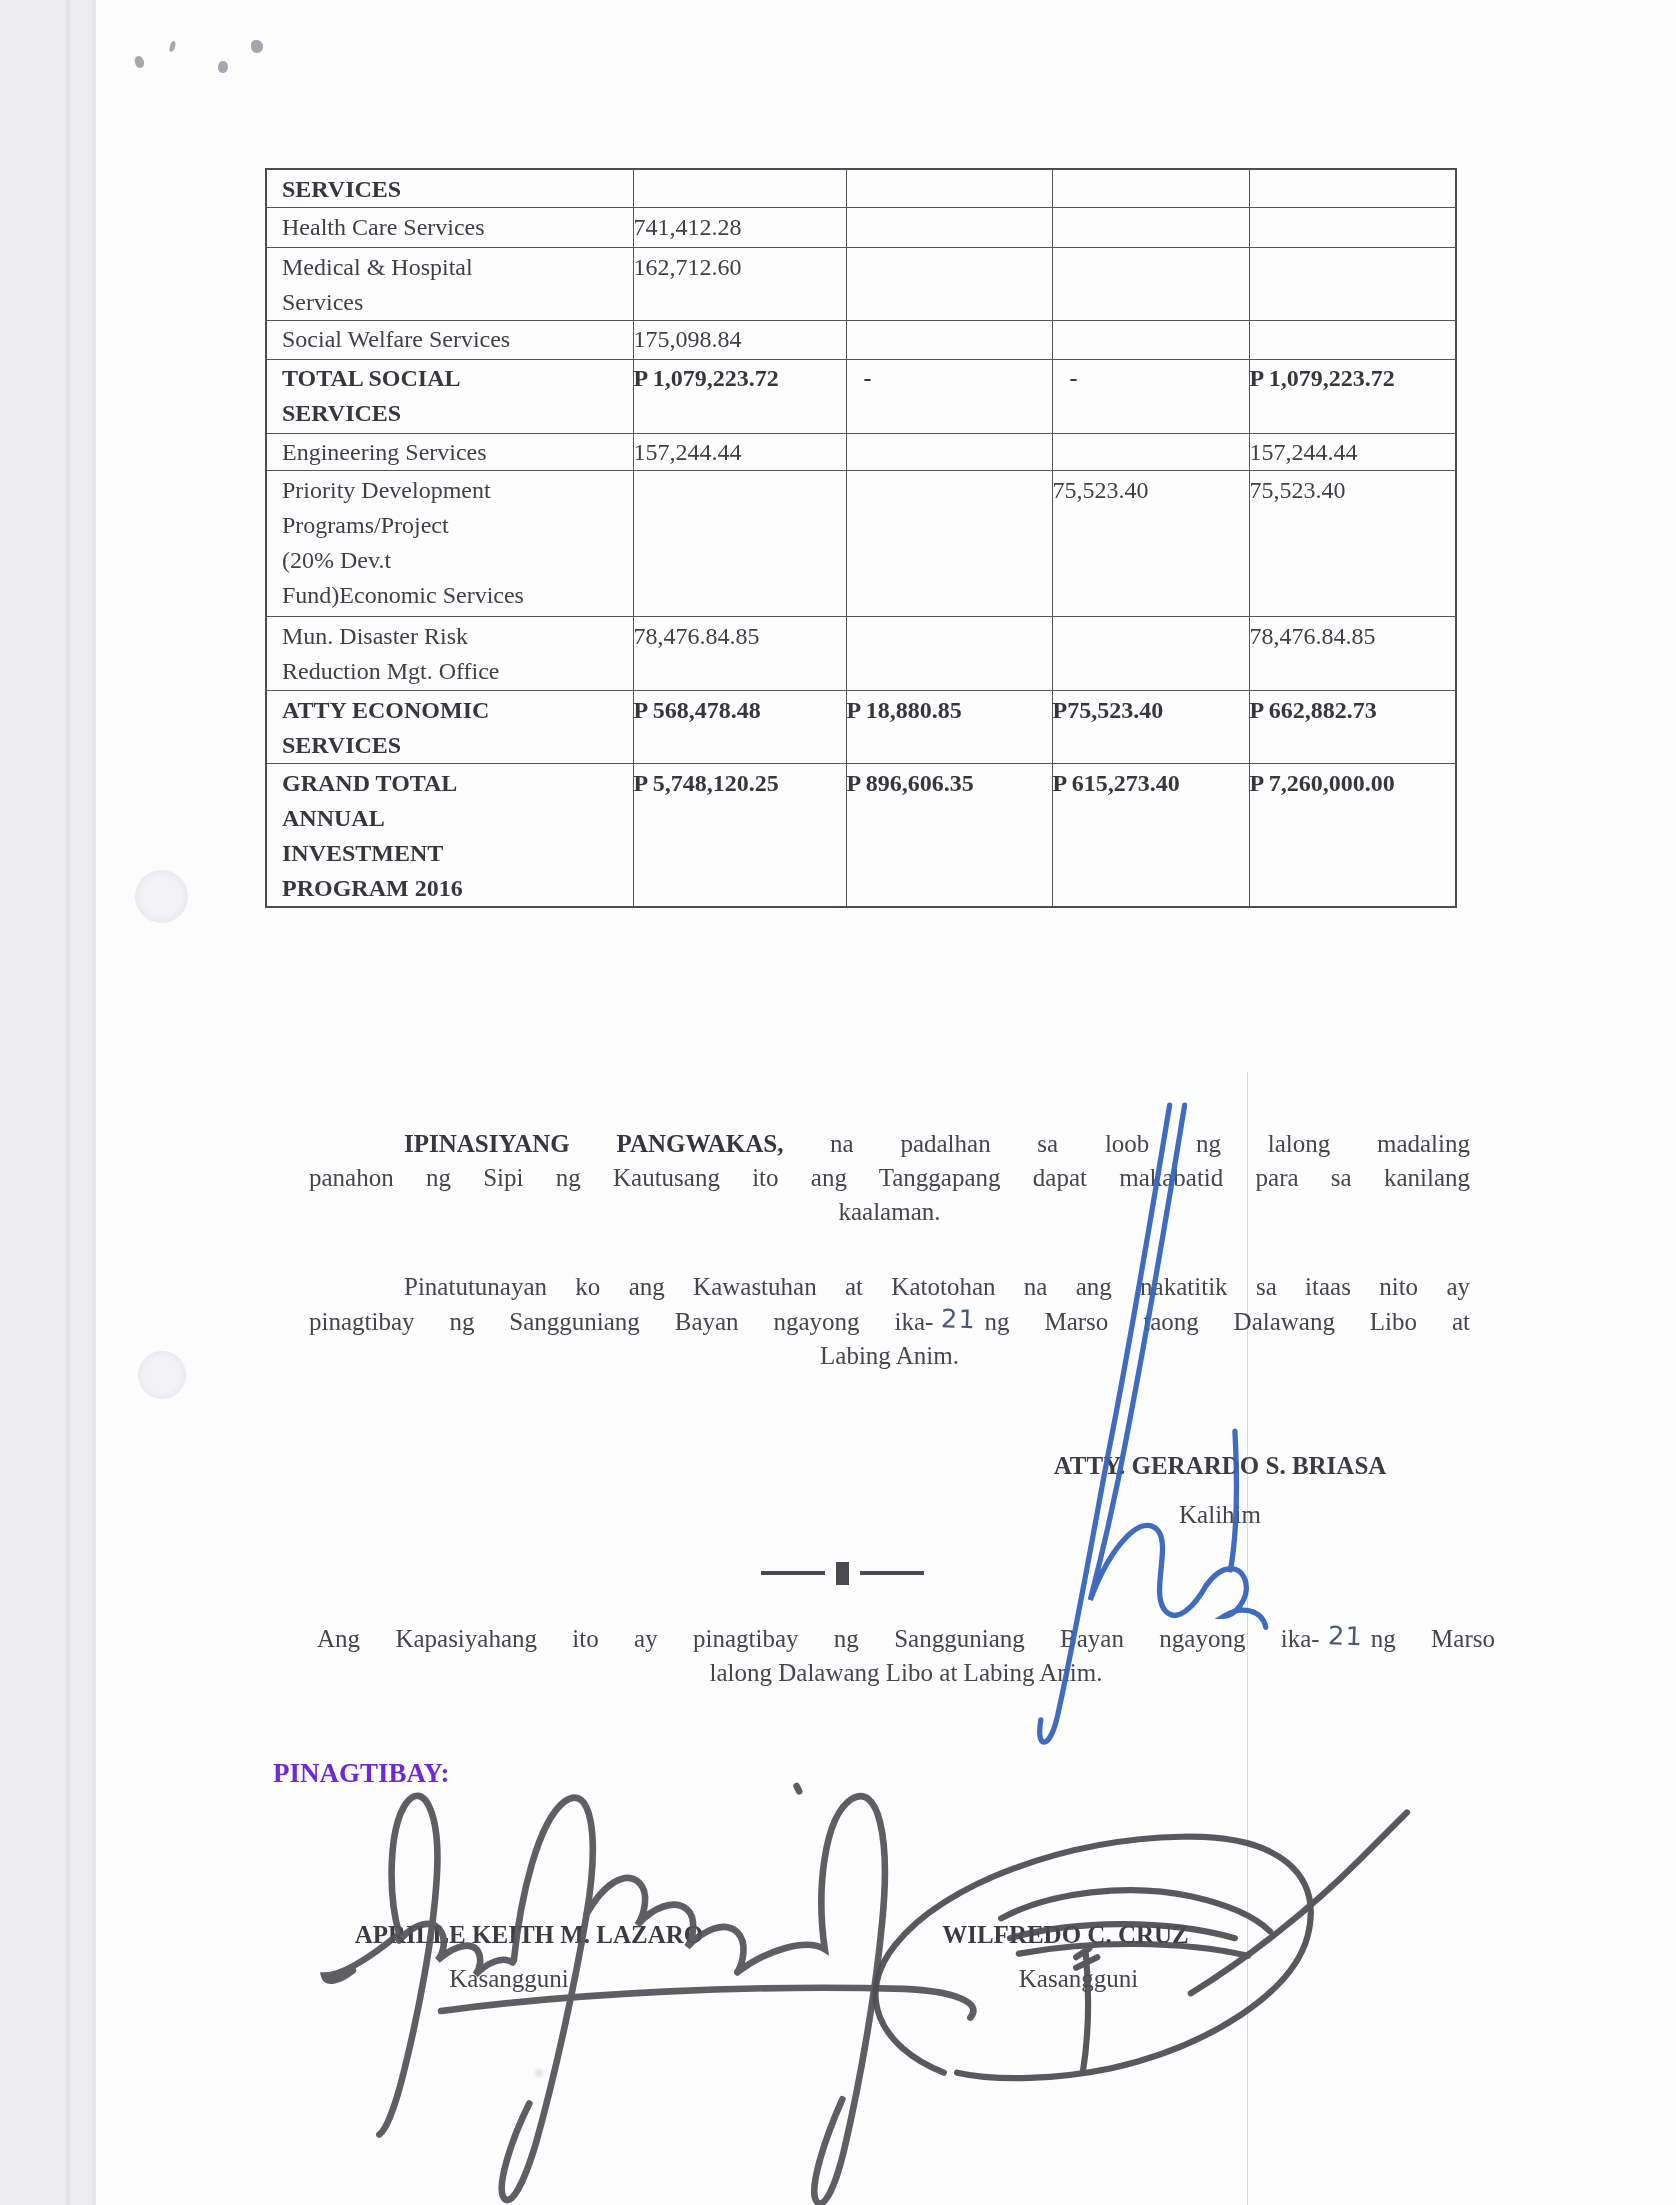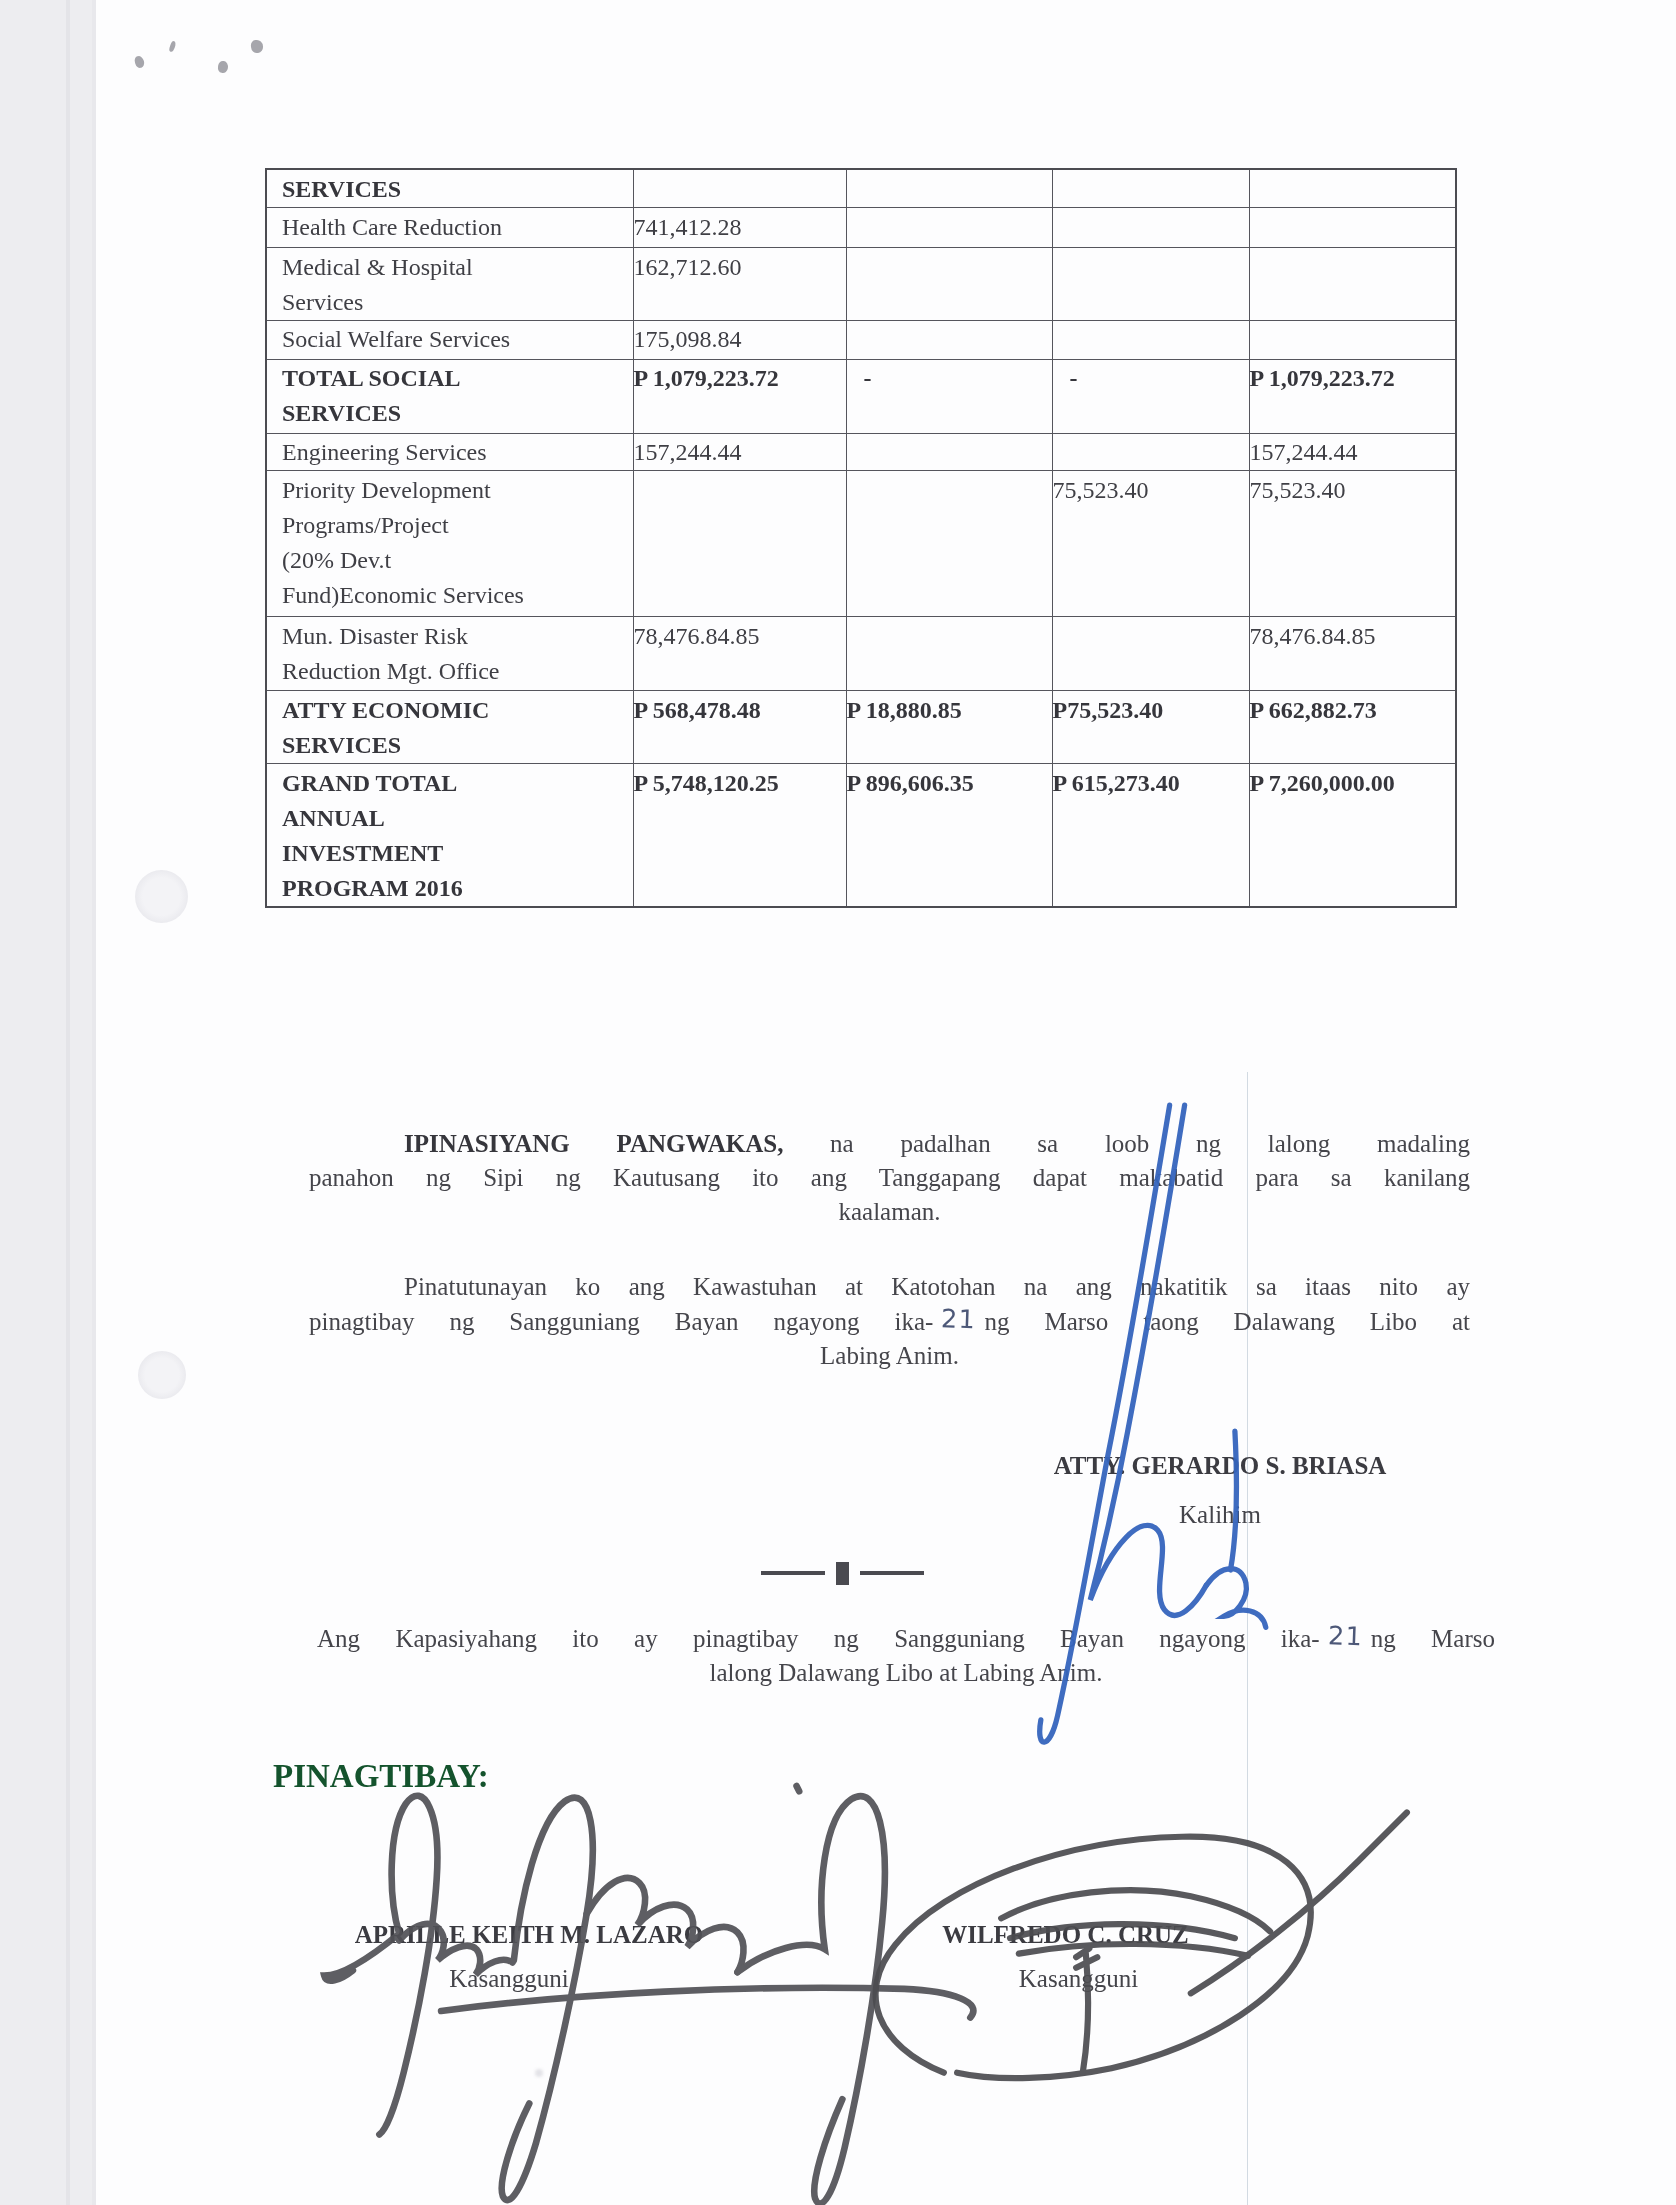--- a/index.html
+++ b/index.html
@@ -45,21 +45,21 @@
 
   .atty-name{position:absolute;left:953px;top:1452px;width:534px;text-align:center;
              font-weight:bold;font-size:25px;color:#3b3b41;}
   .atty-title{position:absolute;left:953px;top:1501px;width:534px;text-align:center;font-size:25px;}
 
   .divider{position:absolute;left:761px;top:1561px;width:163px;height:24px;
            display:flex;align-items:center;justify-content:center;gap:10.6px;}
   .divider .dash{width:64px;height:4.4px;background:#4a4a50;}
   .divider .sq{width:13.2px;height:23px;background:#4a4a50;}
 
-  .pinagtibay{position:absolute;left:273px;top:1758px;font-weight:bold;font-size:33px;color:#14532d;}
+  .pinagtibay{position:absolute;left:273px;top:1758px;font-weight:bold;font-size:27px;color:#6d28d9;}
 
   .sig-name-left{position:absolute;left:326px;top:1921px;width:406px;text-align:center;
                  font-weight:bold;font-size:25px;color:#3b3b41;}
   .sig-title-left{position:absolute;left:326px;top:1965px;width:366px;text-align:center;font-size:25px;}
   .sig-name-right{position:absolute;left:878px;top:1921px;width:375px;text-align:center;
                   font-weight:bold;font-size:25px;color:#3b3b41;}
   .sig-title-right{position:absolute;left:900px;top:1965px;width:357px;text-align:center;font-size:25px;}
 
   svg.overlay{position:absolute;left:0;top:0;pointer-events:none;}
 </style>
@@ -91,21 +91,21 @@
     </colgroup>
     <tbody>
         <tr class="r0 b">
       <td class="lbl">SERVICES</td>
       <td class="amt"></td>
       <td class="amt"></td>
       <td class="amt"></td>
       <td class="amt"></td>
     </tr>
     <tr class="r1">
-      <td class="lbl">Health Care Reduction</td>
+      <td class="lbl">Health Care Services</td>
       <td class="amt">741,412.28</td>
       <td class="amt"></td>
       <td class="amt"></td>
       <td class="amt"></td>
     </tr>
     <tr class="r2">
       <td class="lbl">Medical &amp; Hospital
 Services</td>
       <td class="amt">162,712.60</td>
       <td class="amt"></td>

